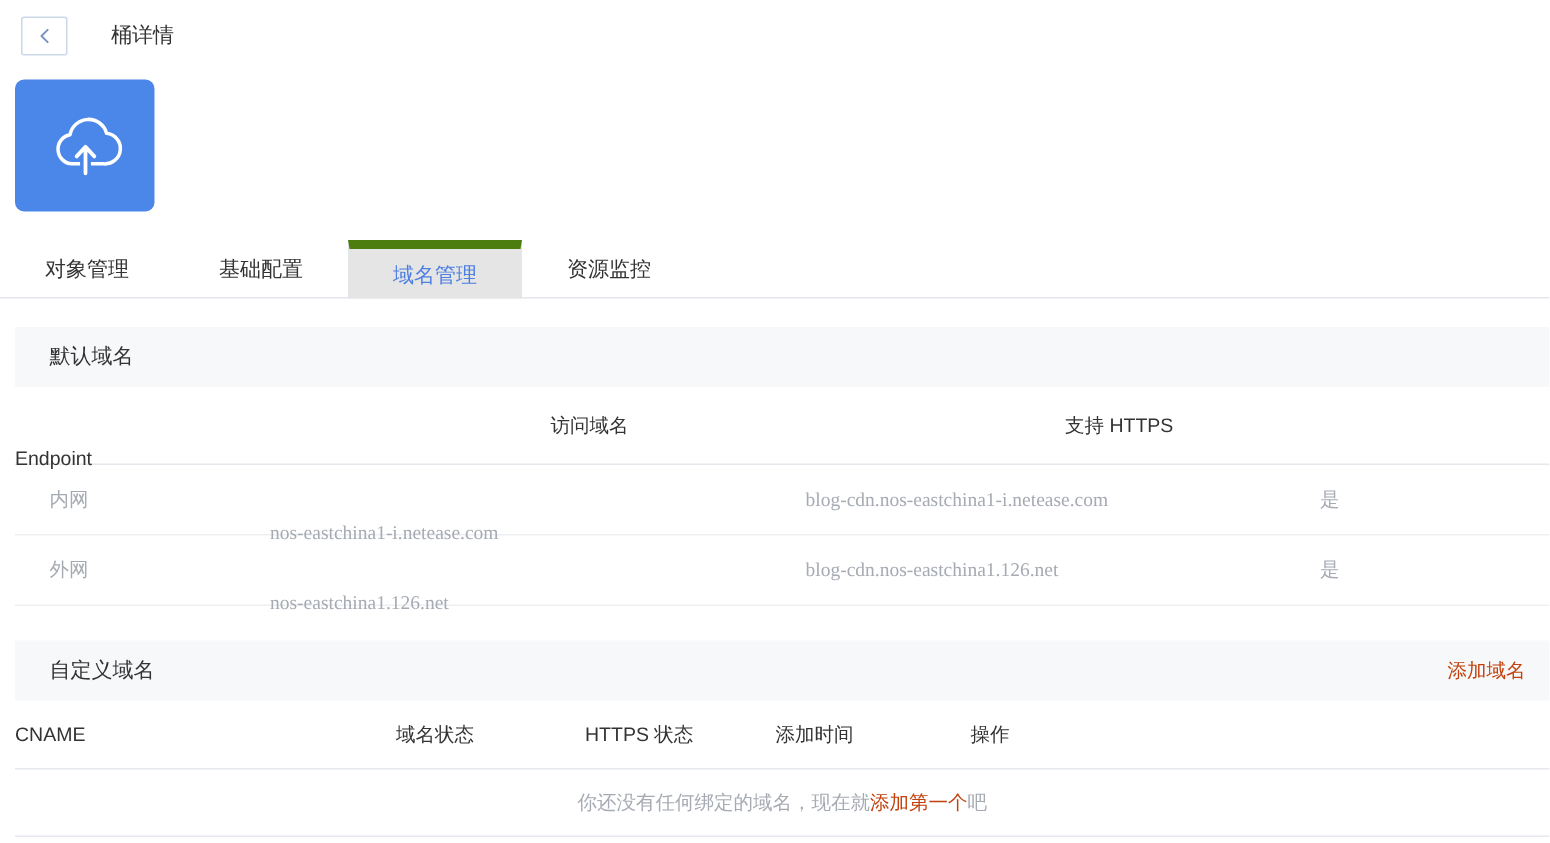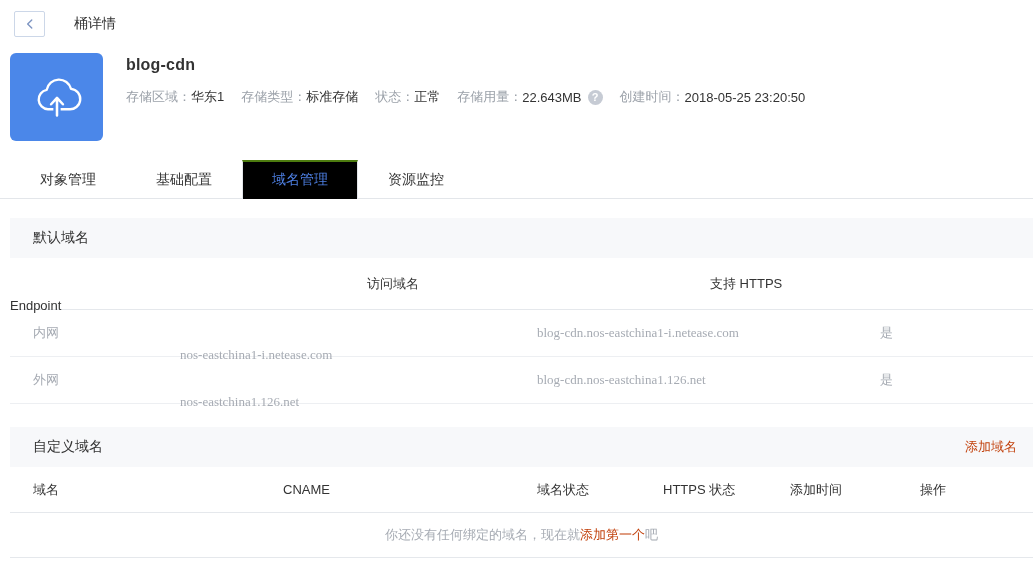--- a/index.html
+++ b/index.html
@@ -19,26 +19,26 @@
   .bucket-meta { margin-left:23px; padding-top:3px; }
   .bucket-name { font-size:16px; font-weight:bold; color:#333; letter-spacing:.2px; }
   .bucket-info { margin-top:14px; font-size:13px; display:flex; align-items:center; white-space:nowrap; }
   .info-label { color:#9ba1a9; }
   .info-value { color:#333; margin-right:17px; }
   .help-icon { width:15px; height:15px; border-radius:50%; background:#c6cbd4; color:#fff;
     font-size:11px; line-height:15px; text-align:center; margin:0 17px 0 2px; cursor:pointer;
     font-weight:bold; flex:none; }
 
   
-  .tabs { display:flex; align-items:flex-end; margin-top:19px; padding-left:10px;
+  .tabs { display:flex; align-items:flex-end; margin-top:19px; padding-left:0;
     border-bottom:1px solid #e3e6ea; }
   .tab { width:116px; height:38px; line-height:38px; text-align:center; font-size:14px;
     color:#333; cursor:pointer; }
-  .tab.active { color:#4d7fe2; height:39px; line-height:35px; margin-bottom:-1px; background:#000000;
-    border-top:2px solid #4d7c0f; border-left:1px solid #e3e6ea; border-right:1px solid #e3e6ea; }
+  .tab.active { color:#4d7fe2; height:39px; line-height:35px; margin-bottom:-1px; background:#e5e5e5;
+    border-top:6px solid #4d7c0f; border-left:1px solid #e3e6ea; border-right:1px solid #e3e6ea; }
 
   
   .content { margin-left:10px; }
   .section-bar { height:40px; background:#f7f8fa; display:flex; align-items:center;
     justify-content:space-between; padding:0 16px 0 23px; font-size:14px; color:#333; }
   .section-bar.first { margin-top:19px; }
   .section-bar.second { margin-top:23px; }
   .link { color:#c2410c; font-size:13px; cursor:pointer; }
 
   .thead { display:flex; align-items:center; height:52px; border-bottom:1px solid #e5e8ec;
@@ -69,36 +69,20 @@
 </div>
 
 <div class="bucket-header">
   <div class="bucket-icon">
     <svg width="58" height="58" viewBox="0 0 64 64">
       <path d="M22 45.5 A10.8 10.8 0 0 1 20.6 24.1 a13.8 13.8 0 0 1 26.9 -1.1 A10.2 10.2 0 0 1 45.2 45.5 Z" fill="none" stroke="#ffffff" stroke-width="2.6" stroke-linejoin="round"></path>
       <path d="M32 54 V33" stroke="#4b87e9" stroke-width="8" fill="none"></path>
       <path d="M32 52.5 V33.5 M25.5 40 L32 33 L38.5 40" fill="none" stroke="#ffffff" stroke-width="2.8" stroke-linecap="round" stroke-linejoin="round"></path>
     </svg>
   </div>
-  <div class="bucket-meta">
-    <div class="bucket-name">blog-cdn</div>
-    <div class="bucket-info">
-      <span class="info-label">存储区域：</span>
-      <span class="info-value">华东1</span>
-      <span class="info-label">存储类型：</span>
-      <span class="info-value">标准存储</span>
-      <span class="info-label">状态：</span>
-      <span class="info-value">正常</span>
-      <span class="info-label">存储用量：</span>
-      <span class="info-value" style="margin-right:4px;">22.643MB</span>
-      <span class="help-icon">?</span>
-      <span class="info-label">创建时间：</span>
-      <span class="info-value">2018-05-25 23:20:50</span>
-    </div>
-  </div>
 </div>
 
 <div class="tabs">
   <div class="tab">对象管理</div>
   <div class="tab">基础配置</div>
   <div class="tab active">域名管理</div>
   <div class="tab">资源监控</div>
 </div>
 
 <div class="content">
@@ -122,21 +106,20 @@
     <div class="c2">nos-eastchina1.126.net</div>
     <div class="c3">blog-cdn.nos-eastchina1.126.net</div>
     <div class="c4">是</div>
   </div>
 
   <div class="section-bar second">
     <span>自定义域名</span>
     <span class="link">添加域名</span>
   </div>
   <div class="thead thead2">
-    <div class="d1">域名</div>
     <div class="d2">CNAME</div>
     <div class="d3">域名状态</div>
     <div class="d4">HTTPS 状态</div>
     <div class="d5">添加时间</div>
     <div class="d6">操作</div>
   </div>
   <div class="empty-row">
     <span>你还没有任何绑定的域名，现在就</span>
       <span class="link">添加第一个</span>
       <span>吧</span>

